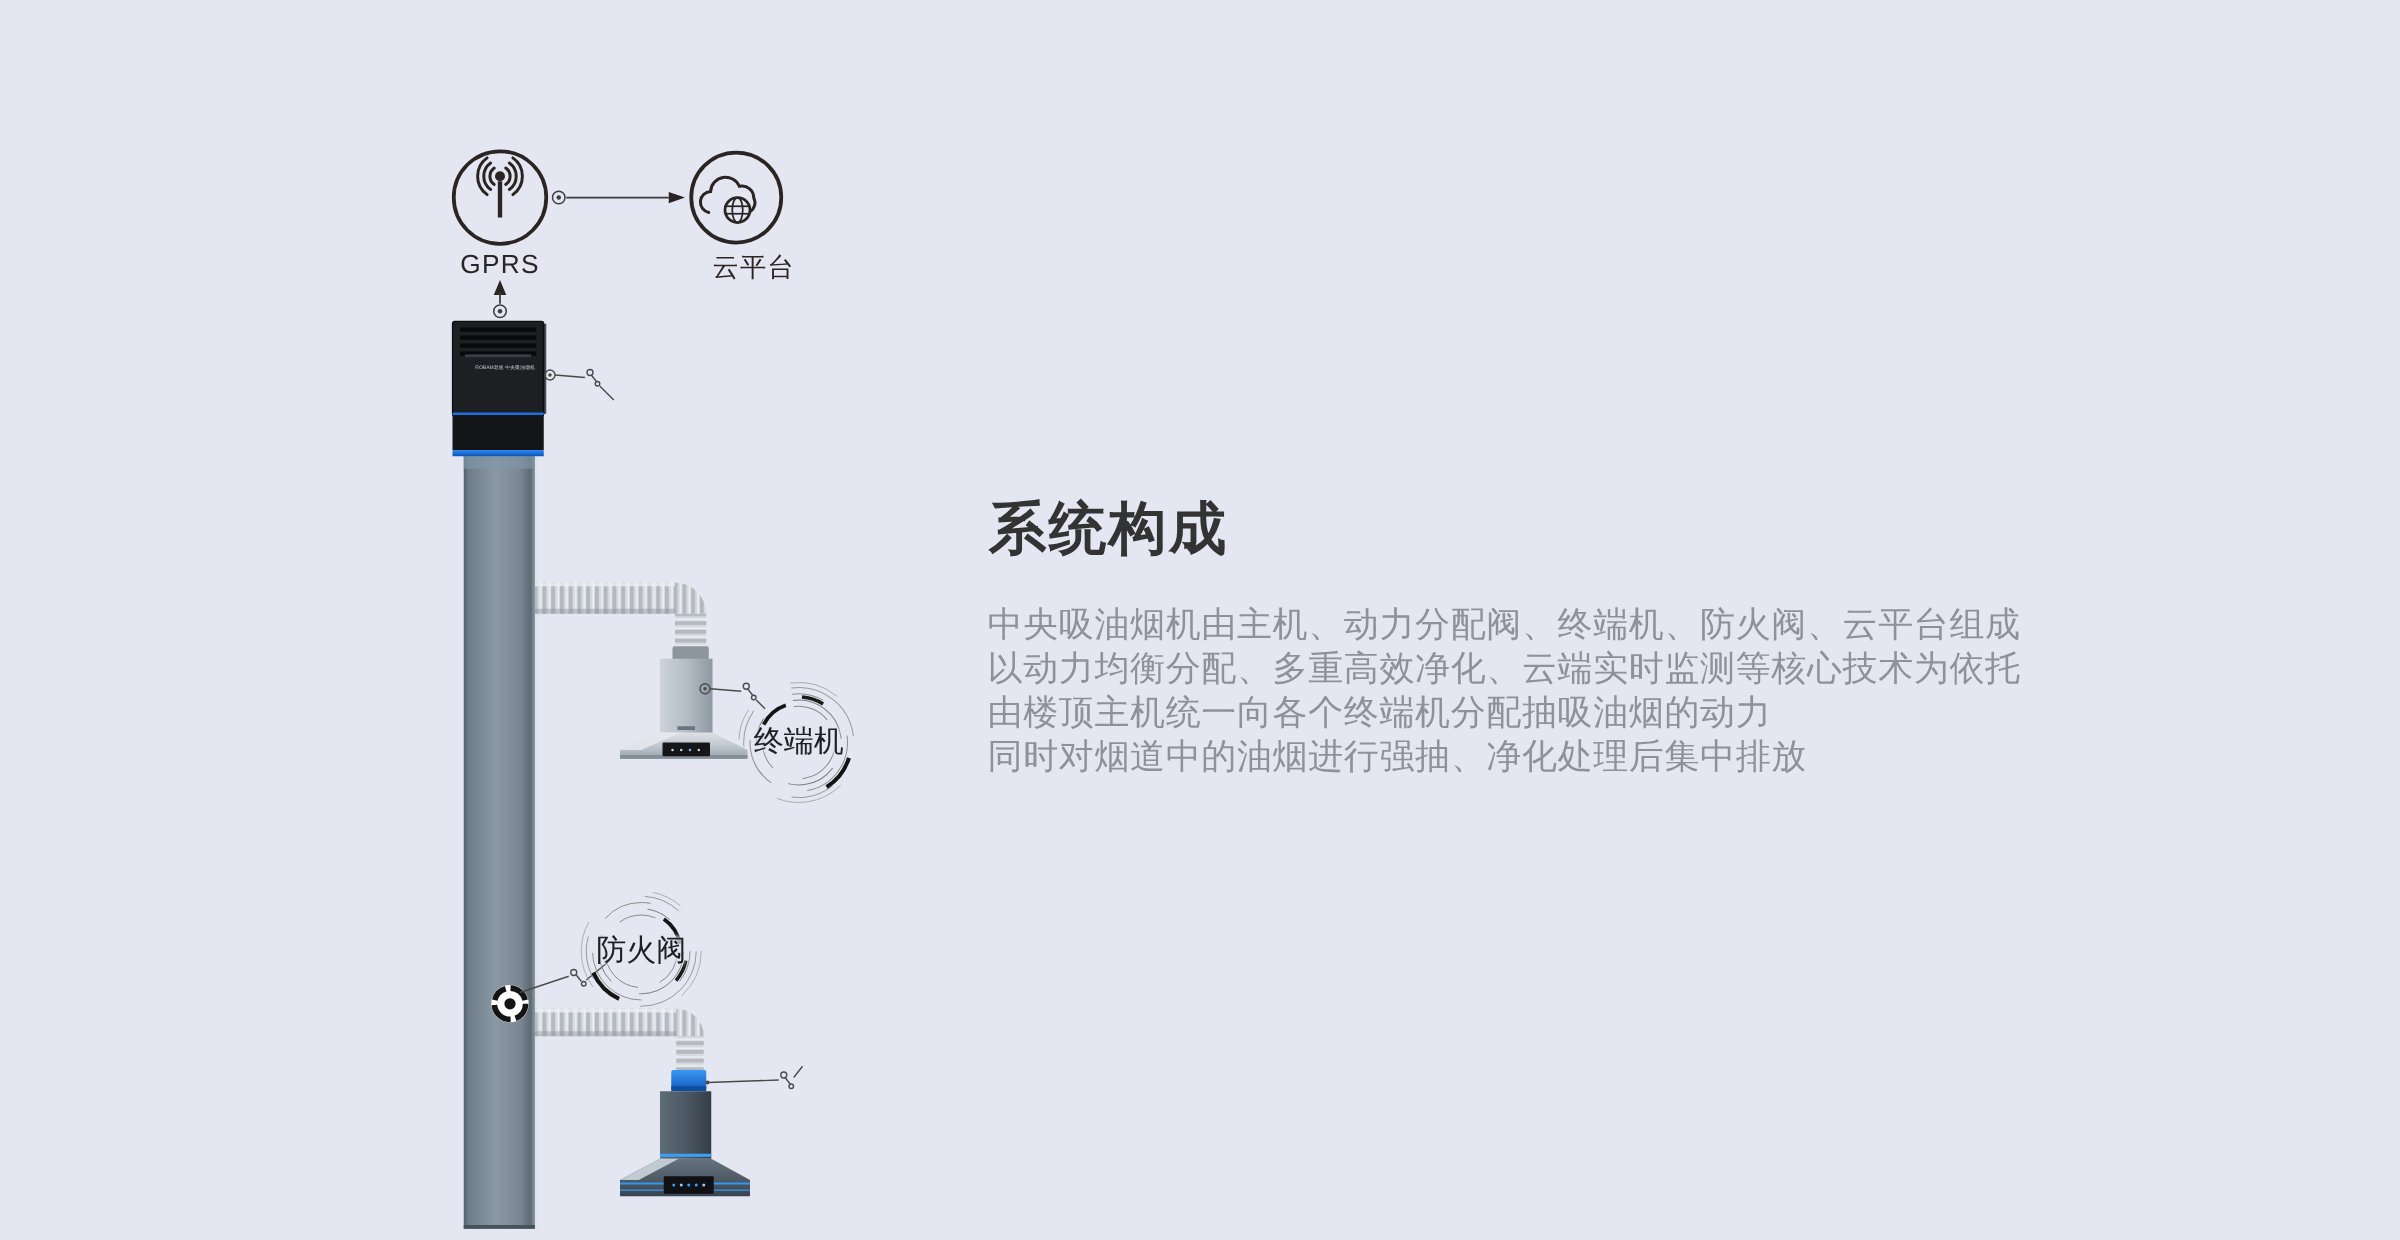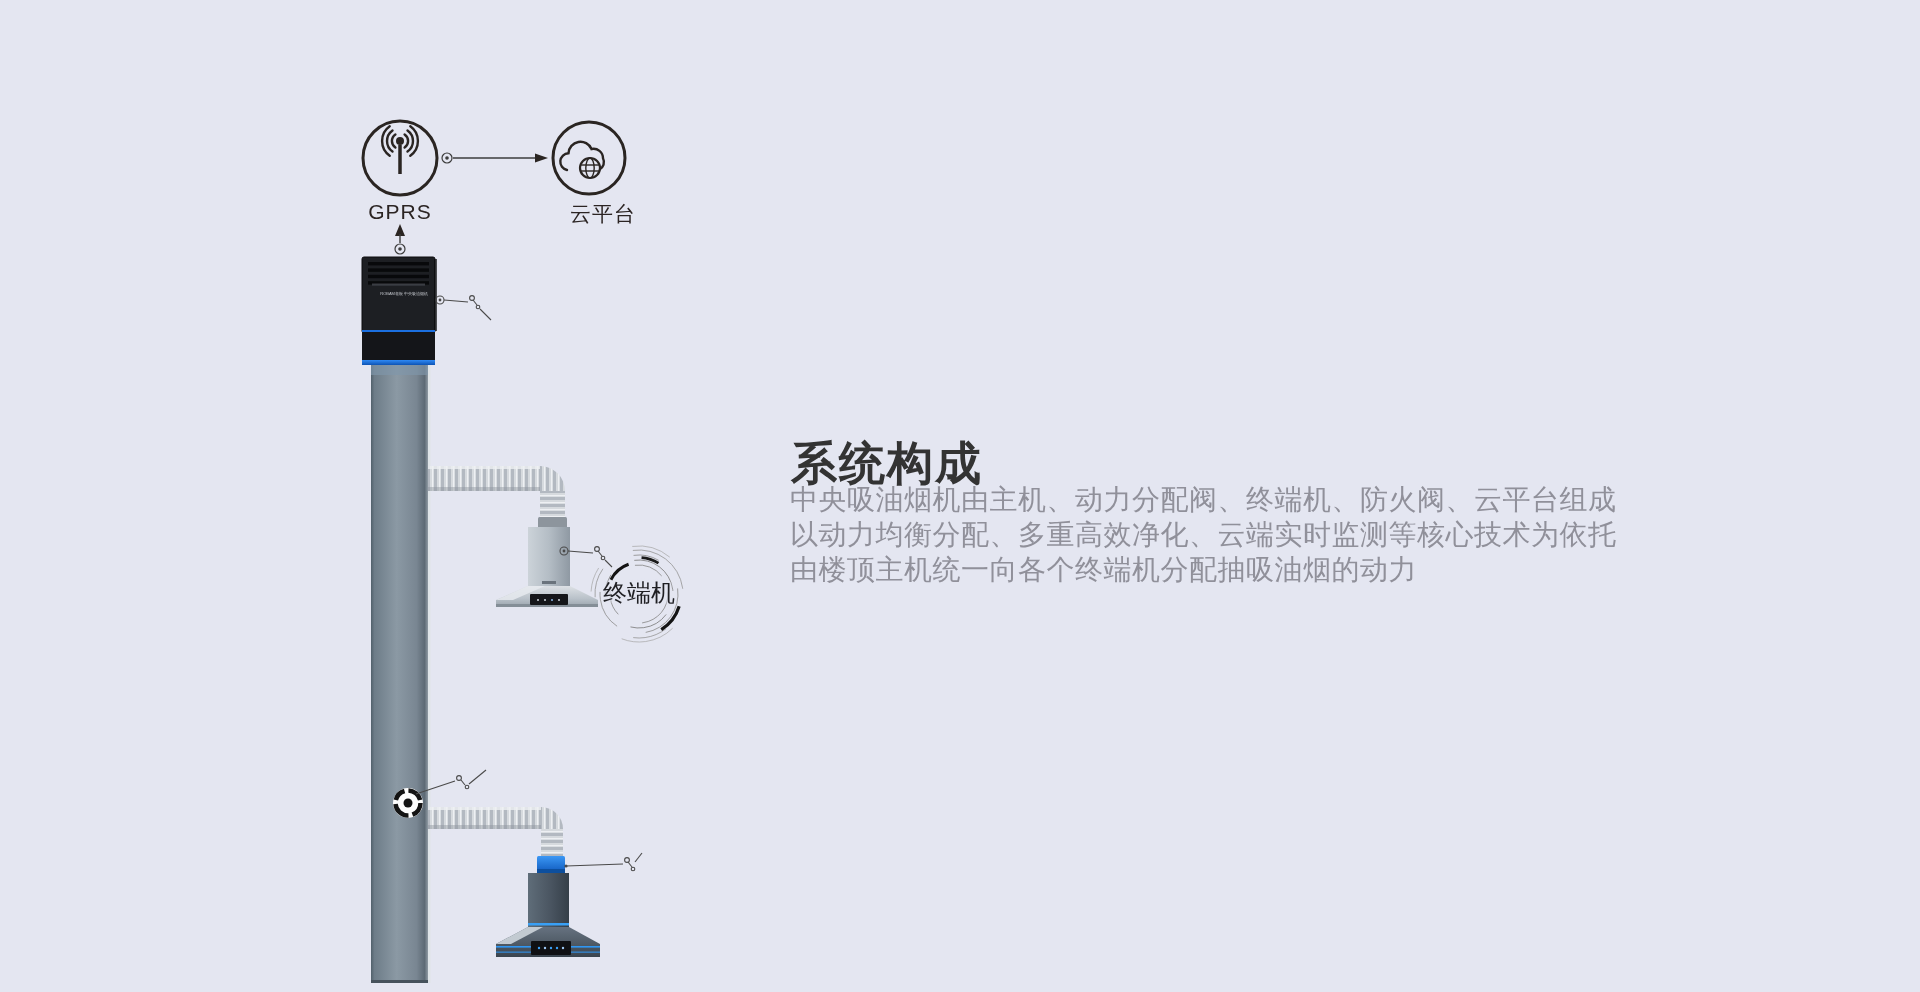--- a/index.html
+++ b/index.html
@@ -17,21 +17,21 @@
   .ring-label svg{position:absolute;left:0;top:0;width:112px;height:112px;}
   .ring-label .ring-text{position:absolute;left:50%;top:50%;transform:translate(-50%,-54%);
       font-size:24px;color:#1f1f23;white-space:nowrap;z-index:2;
       text-shadow:0 0 3px #e4e6f1,0 0 3px #e4e6f1,0 0 5px #e4e6f1;}
   .ring-label:nth-of-type(2) svg{transform:rotate(40deg);}
   .ring-label:nth-of-type(3) svg{transform:rotate(160deg);}
   .ring-label:nth-of-type(4) svg{transform:rotate(262deg);}
 
   
   .section-title{position:absolute;left:791px;top:392px;font-size:46px;font-weight:700;
-                 color:#333;letter-spacing:2px;margin-top:41px;}
+                 color:#333;letter-spacing:2px;}
   .section-body{position:absolute;left:790px;top:482px;font-size:28px;color:#90909a;
                 line-height:35px;letter-spacing:0.5px;}
   .section-body .line{white-space:nowrap;}
 
   
   .machine-brand{position:absolute;left:362px;top:291px;width:73px;text-align:center;
                  color:#c3c6cc;white-space:nowrap;font-size:8px;transform:scale(.5);
                  transform-origin:center top;}
 </style>
 </head>
@@ -252,22 +252,38 @@
       <circle cx="56" cy="56" r="44" stroke="#9a9a9a" stroke-width=".8" stroke-dasharray="70 45 35 60 30 36"></circle>
       <circle cx="56" cy="56" r="48" stroke="#a8a8a8" stroke-width=".7" stroke-dasharray="40 80 55 60 25 41"></circle>
       <circle cx="56" cy="56" r="31.5" stroke="#141414" stroke-width="3" stroke-dasharray="24 174" transform="rotate(-55 56 56)"></circle>
       <circle cx="56" cy="56" r="42" stroke="#141414" stroke-width="3.2" stroke-dasharray="30 234" transform="rotate(115 56 56)"></circle>
       <circle cx="56" cy="56" r="36.5" stroke="#1a1a1a" stroke-width="2.8" stroke-dasharray="18 211" transform="rotate(12 56 56)"></circle>
     </g>
   </svg>
   <span class="ring-text">终端机</span>
 </div>
 
+<div class="ring-label" style="left:457px;top:705px;">
+  <svg viewBox="0 0 112 112">
+    <g fill="none">
+      <circle cx="56" cy="56" r="29" stroke="#8a8a8a" stroke-width=".8" stroke-dasharray="30 18 44 26 30 35"></circle>
+      <circle cx="56" cy="56" r="34" stroke="#7d7d7d" stroke-width=".8" stroke-dasharray="55 25 40 45 20 29"></circle>
+      <circle cx="56" cy="56" r="39" stroke="#8f8f8f" stroke-width=".8" stroke-dasharray="26 35 60 30 40 54"></circle>
+      <circle cx="56" cy="56" r="44" stroke="#9a9a9a" stroke-width=".8" stroke-dasharray="70 45 35 60 30 36"></circle>
+      <circle cx="56" cy="56" r="48" stroke="#a8a8a8" stroke-width=".7" stroke-dasharray="40 80 55 60 25 41"></circle>
+      <circle cx="56" cy="56" r="31.5" stroke="#141414" stroke-width="3" stroke-dasharray="24 174" transform="rotate(-55 56 56)"></circle>
+      <circle cx="56" cy="56" r="42" stroke="#141414" stroke-width="3.2" stroke-dasharray="30 234" transform="rotate(115 56 56)"></circle>
+      <circle cx="56" cy="56" r="36.5" stroke="#1a1a1a" stroke-width="2.8" stroke-dasharray="18 211" transform="rotate(12 56 56)"></circle>
+    </g>
+  </svg>
+  <span class="ring-text">防火阀</span>
+</div>
 
 
 <div class="section-title">系统构成</div>
 <div class="section-body">
   <div class="line">中央吸油烟机由主机、动力分配阀、终端机、防火阀、云平台组成</div>
   <div class="line">以动力均衡分配、多重高效净化、云端实时监测等核心技术为依托</div>
   <div class="line">由楼顶主机统一向各个终端机分配抽吸油烟的动力</div>
+  <div class="line">同时对烟道中的油烟进行强抽、净化处理后集中排放</div>
 </div>
 
 </div>
 
 </body></html>

